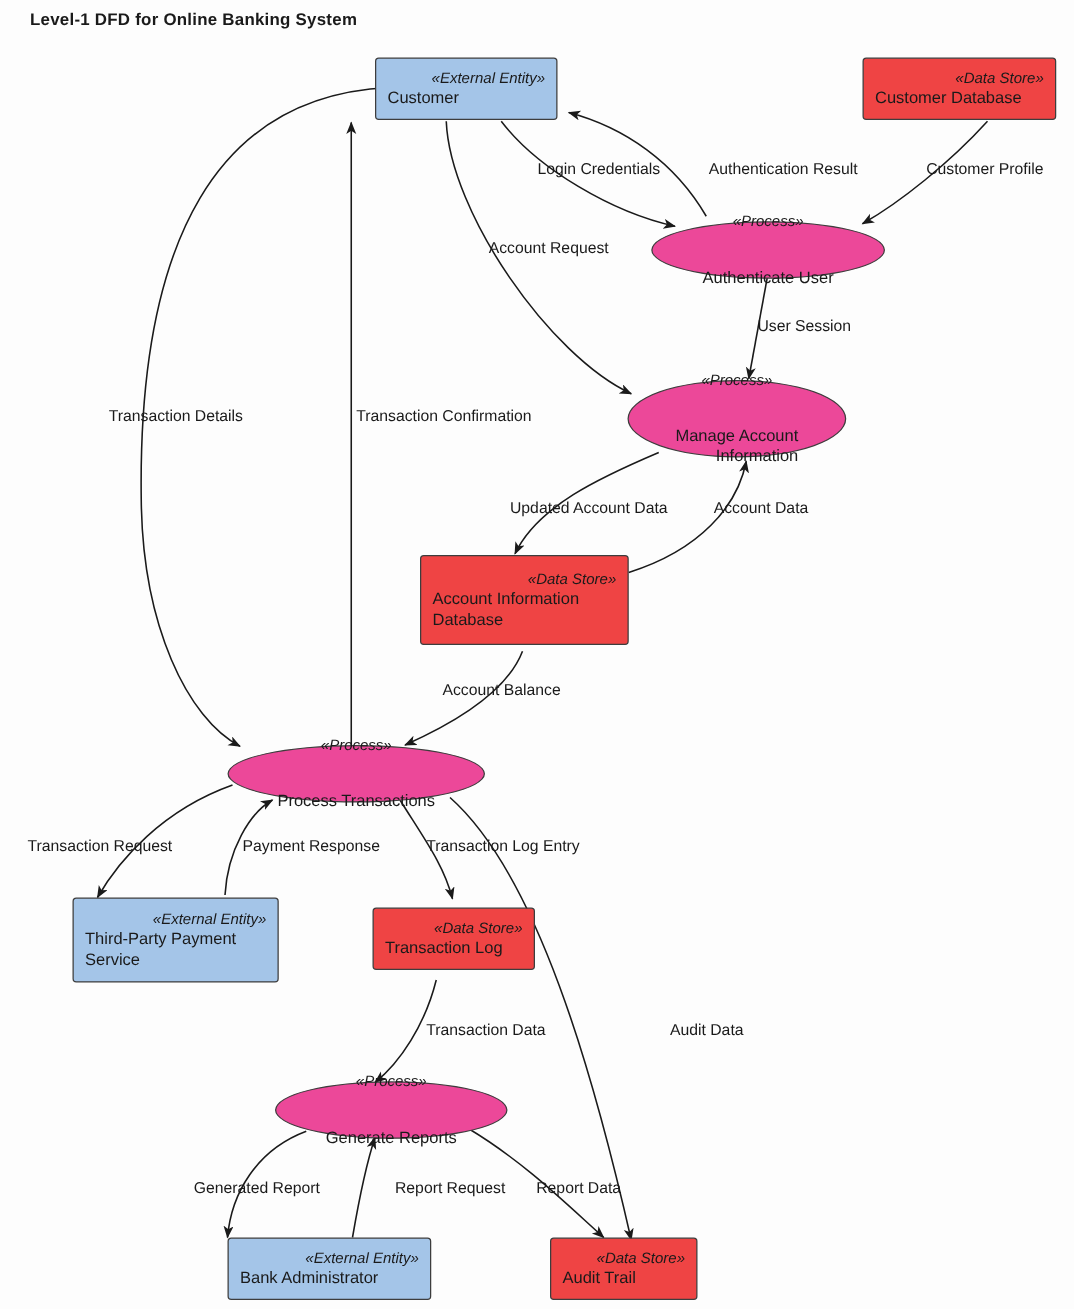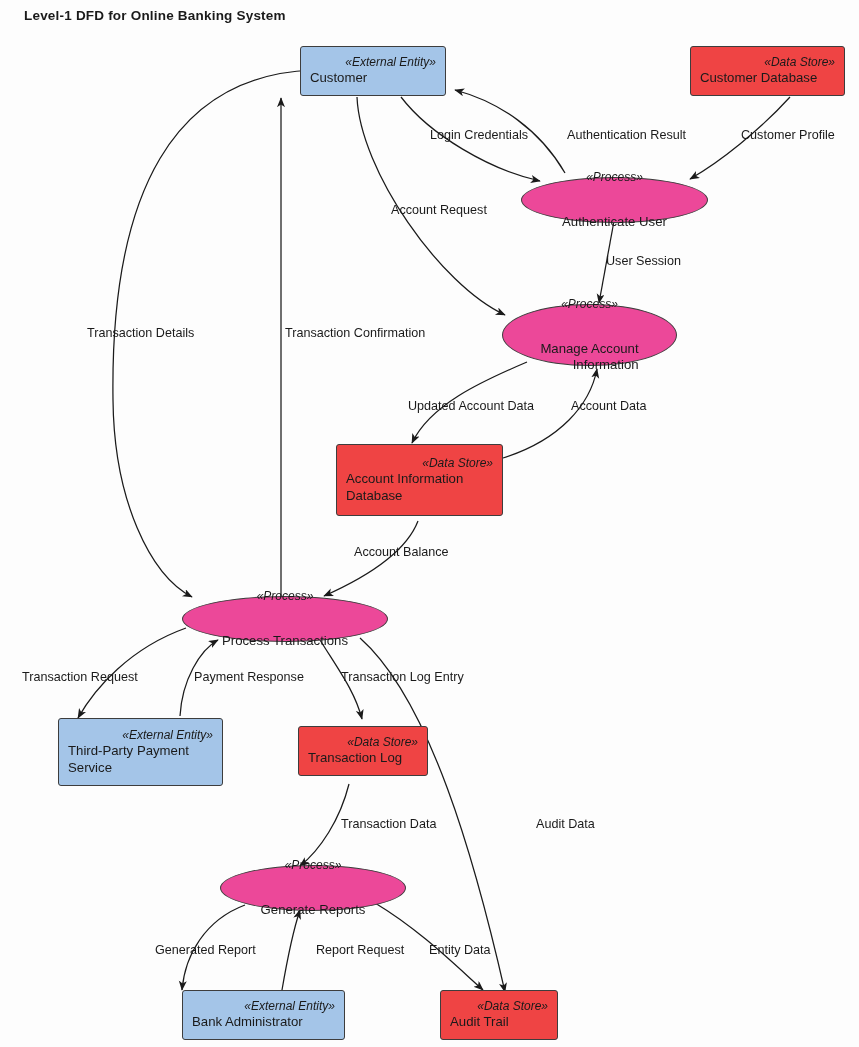--- a/index.html
+++ b/index.html
@@ -111,29 +111,29 @@
   </div>
 
   <div class="node store" style="left:440px;top:990px;width:118px;height:50px;">
     <div class="stereo">«Data Store»</div>
     <div class="nlabel ctr">Audit Trail</div>
   </div>
 
   <div class="elabel" style="left:430px;top:129px;">Login Credentials</div>
   <div class="elabel" style="left:567px;top:129px;">Authentication Result</div>
   <div class="elabel" style="left:741px;top:129px;">Customer Profile</div>
-  <div class="elabel" style="left:391px;top:192px;margin-top:12px;">Account Request</div>
+  <div class="elabel" style="left:391px;top:192px;">Account Request</div>
   <div class="elabel" style="left:606px;top:255px;">User Session</div>
   <div class="elabel" style="left:408px;top:400px;">Updated Account Data</div>
   <div class="elabel" style="left:571px;top:400px;">Account Data</div>
   <div class="elabel" style="left:354px;top:546px;">Account Balance</div>
   <div class="elabel" style="left:87px;top:327px;">Transaction Details</div>
   <div class="elabel" style="left:285px;top:327px;">Transaction Confirmation</div>
   <div class="elabel" style="left:22px;top:671px;">Transaction Request</div>
   <div class="elabel" style="left:194px;top:671px;">Payment Response</div>
   <div class="elabel" style="left:341px;top:671px;">Transaction Log Entry</div>
   <div class="elabel" style="left:341px;top:818px;">Transaction Data</div>
   <div class="elabel" style="left:536px;top:818px;">Audit Data</div>
   <div class="elabel" style="left:155px;top:944px;">Generated Report</div>
   <div class="elabel" style="left:296px;top:944px;margin-left:20px;">Report Request</div>
-  <div class="elabel" style="left:429px;top:944px;">Entity Data</div>
+  <div class="elabel" style="left:429px;top:944px;">Report Data</div>
 
 </div>
 
 </body></html>

